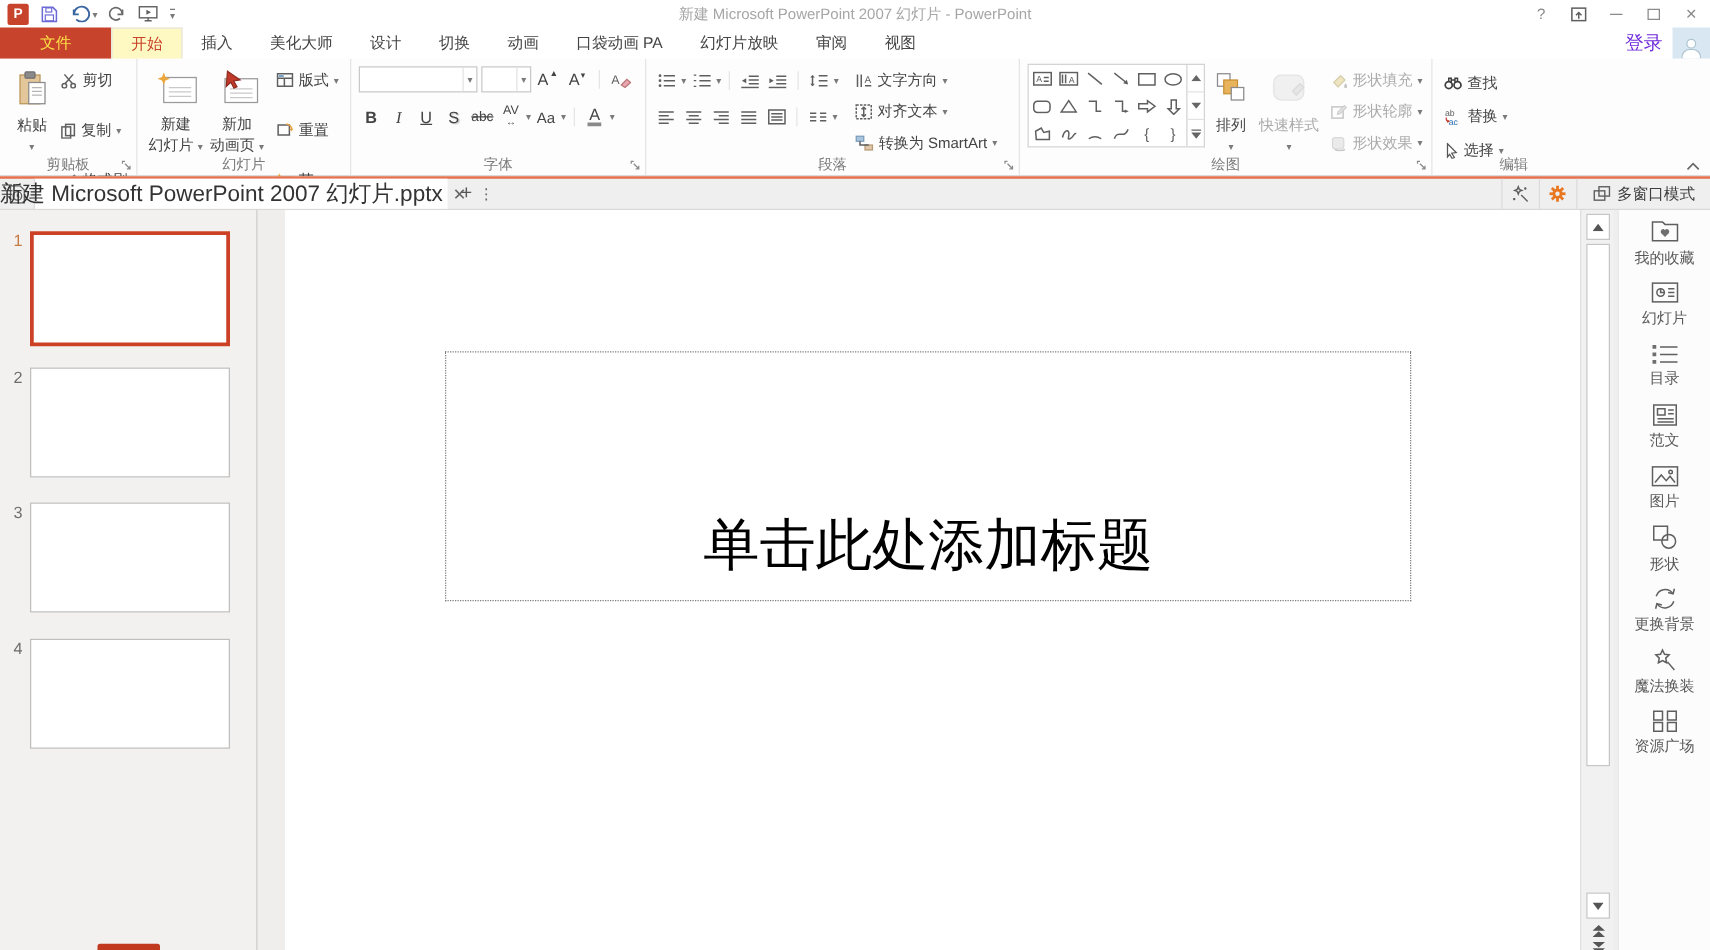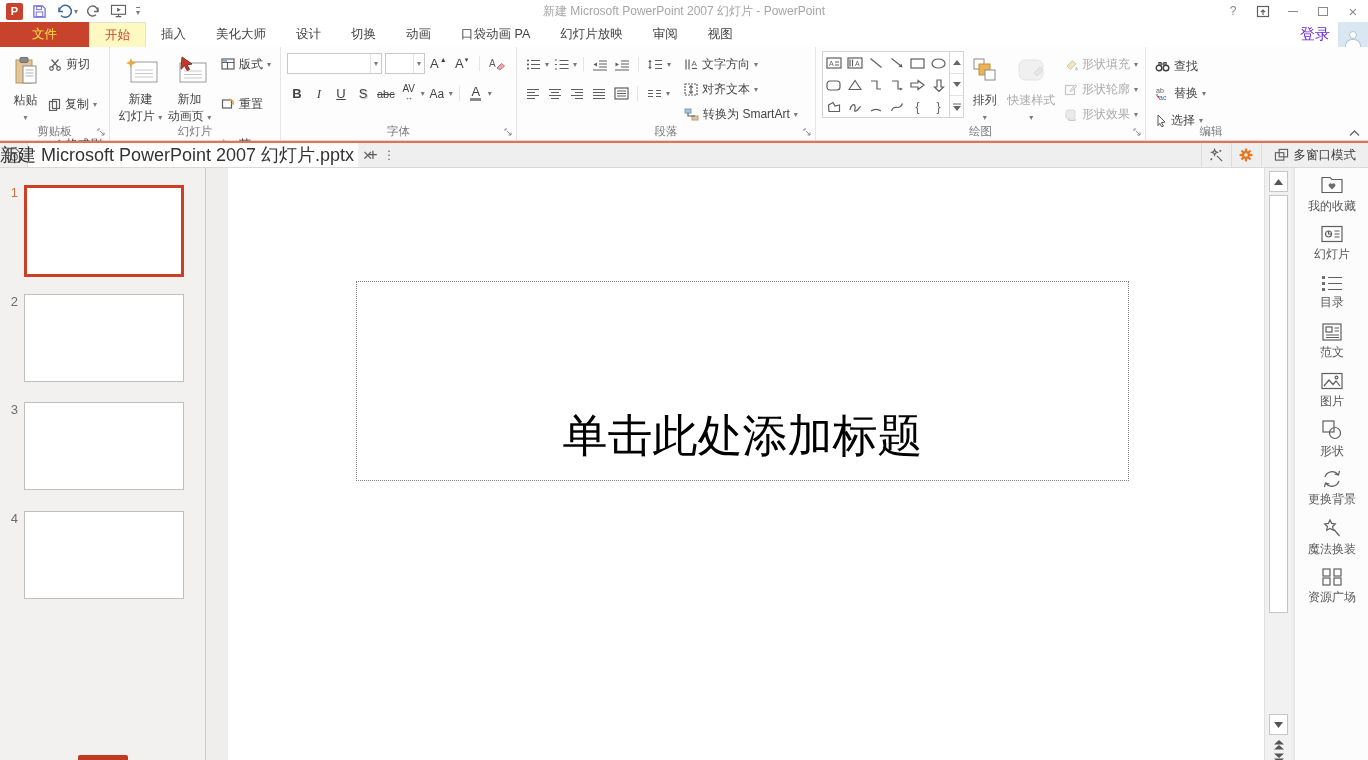--- a/index.html
+++ b/index.html
@@ -76,21 +76,21 @@
   #subtitle-ph { left:128px; top:321px; width:773px; height:141px; align-items:flex-start; padding-top:5px; font-size:21px; }
   #redfrag { position:absolute; left:78px; top:587px; width:50px; height:5px; background:#C13A20; border-radius:2px 2px 0 0; }
 
   
   #vscroll { position:absolute; left:1264px; top:0; width:27px; height:592px; background:#F1F1F1; border-left:1px solid #E0E0E0; }
   .sc-btn { position:absolute; left:4px; width:19px; height:21px; background:#fff; border:1px solid #C6C6C6; display:flex; align-items:center; justify-content:center; color:#555; }
   .sc-thumb { position:absolute; left:4px; width:19px; background:#fff; border:1px solid #C6C6C6; }
   .sc-dbl { position:absolute; left:5px; width:18px; height:12px; display:flex; align-items:center; justify-content:center; color:#555; }
 
   
-  #sidebar { position:absolute; left:1294px; top:0; width:74px; height:592px; background:#FCFCFC; border-left:1px solid #E3E3E3; display:flex; flex-direction:column; padding-top:2px; }
+  #sidebar { position:absolute; left:1294px; top:0; width:74px; height:592px; background:#FCFCFC; border-left:1px solid #E3E3E3; display:flex; flex-direction:column; align-items:center; padding-top:2px; }
   .sb-item { width:74px; height:49px; display:flex; flex-direction:column; align-items:center; justify-content:center; gap:2px; color:#6E6E6E; }
   .sb-item span { font-size:12px; color:#595959; }
 
   svg { display:block; }
   .ic { stroke:#5F5F5F; fill:none; stroke-width:1.2; }
   .icd { stroke:#9a9a9a; fill:none; stroke-width:1.2; }
 </style>
 </head>
 <body>
 

